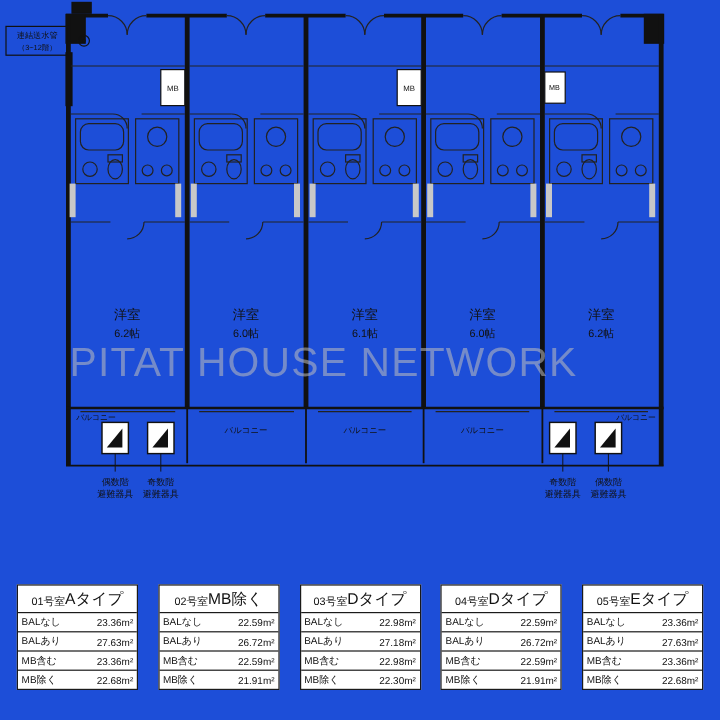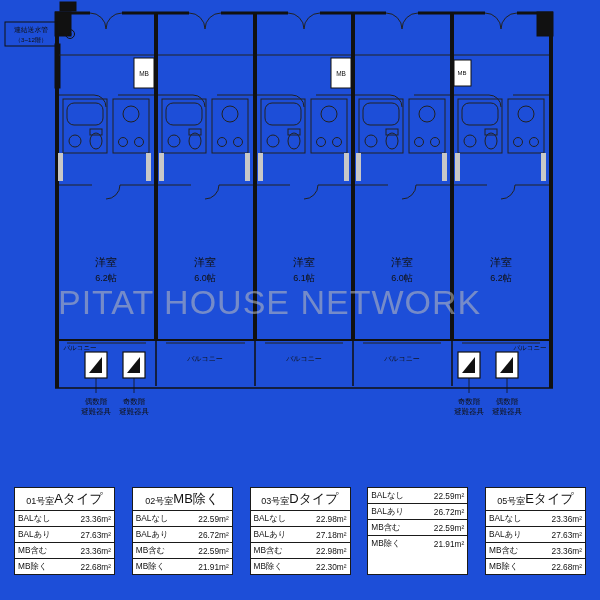--- a/index.html
+++ b/index.html
@@ -310,20 +310,24 @@
           <span>MB含む</span>
           <span>22.98m²</span>
         </div>
       <div class="row">
           <span>MB除く</span>
           <span>22.30m²</span>
         </div>
     </div>
 
     <div class="unit-table">
+      <div class="hdr">
+        <span>04号室</span>
+        <span class="type">Dタイプ</span>
+      </div>
       <div class="row">
           <span>BALなし</span>
           <span>22.59m²</span>
         </div>
       <div class="row">
           <span>BALあり</span>
           <span>26.72m²</span>
         </div>
       <div class="row">
           <span>MB含む</span>

